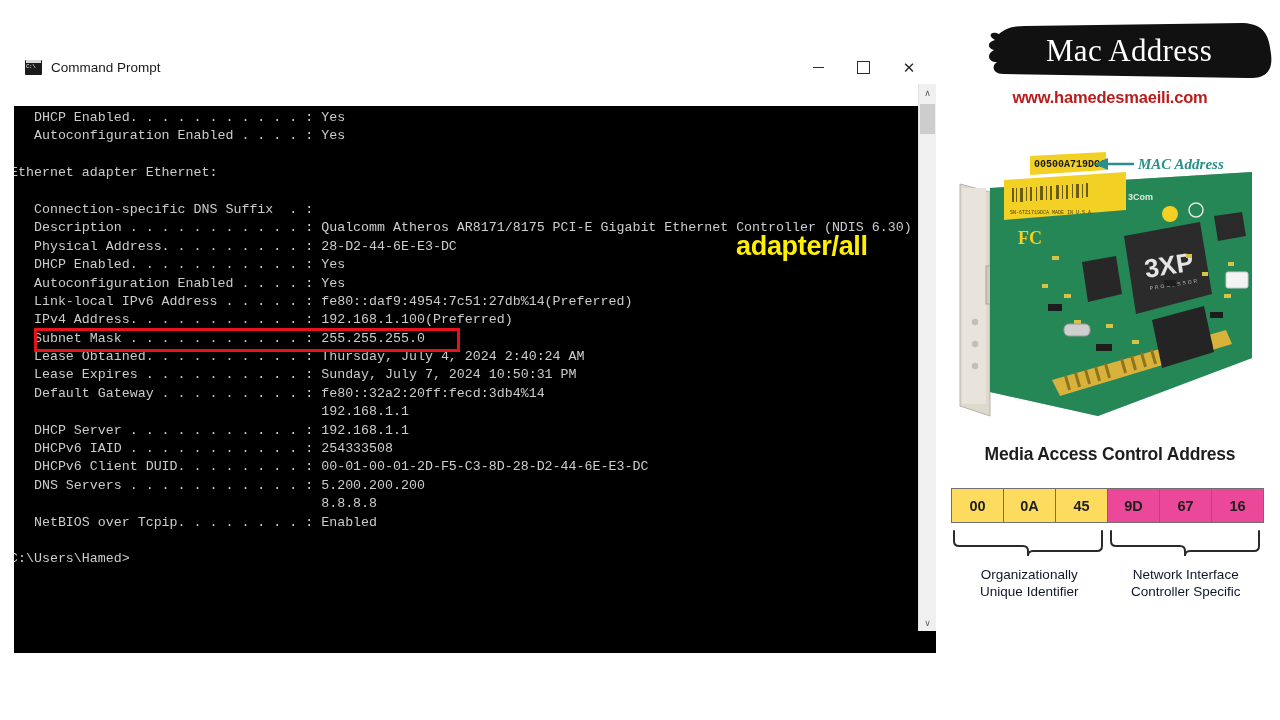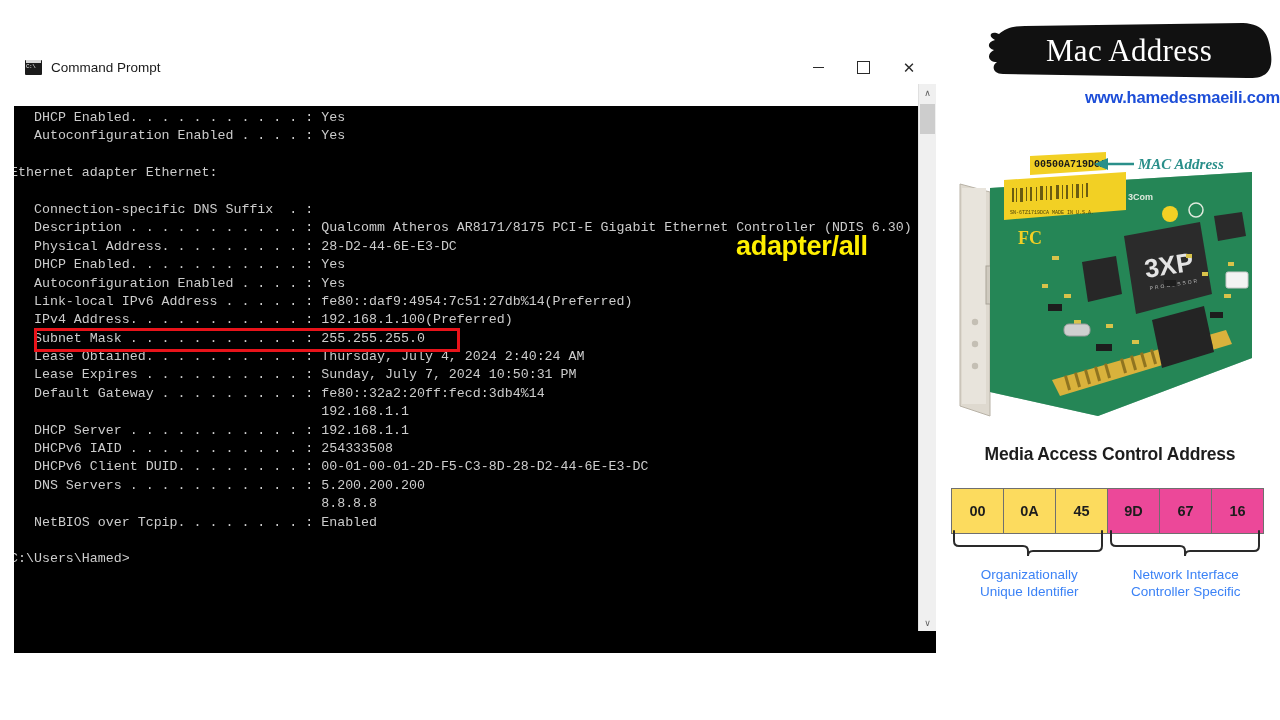--- a/index.html
+++ b/index.html
@@ -112,44 +112,44 @@
     position: absolute; left: 0; top: 0; width: 288px; height: 66px;
   }
   #brand-title {
     position: absolute; left: 0; top: 0; width: 288px; height: 66px;
     display: flex; align-items: center; justify-content: center;
     font-family: "Liberation Serif", serif;
     font-size: 31px; color: #ffffff; letter-spacing: 0.3px;
   }
   #brand-url {
     position: absolute; left: 0; top: 88px; width: 340px;
-    text-align: right;
-    font-family: "Liberation Sans", sans-serif;
-    font-size: 16.5px; font-weight: bold; color: #1d4ed8;
+    text-align: center;
+    font-family: "Liberation Sans", sans-serif;
+    font-size: 16.5px; font-weight: bold; color: #b91c1c;
     letter-spacing: -0.2px;
   }
 
   
   #nic-photo {
     position: absolute; left: 16px; top: 144px; width: 298px; height: 275px;
     background: #ffffff; overflow: hidden;
   }
 
   #mac-heading {
     position: absolute; left: 0; top: 444px; width: 340px;
     text-align: center;
     font-family: "Liberation Sans", sans-serif;
     font-size: 17.5px; font-weight: bold; color: #1d1d1d;
     letter-spacing: -0.2px;
   }
 
   
   #byte-table {
     position: absolute; left: 11px; top: 488px;
-    width: 313px; height: 46px;
+    width: 313px; height: 35px;
     display: flex;
     border: 1px solid #6f6f6f;
     box-sizing: border-box;
   }
   .byte-cell {
     flex: 1 1 0; display: flex; align-items: center; justify-content: center;
     font-family: "Liberation Sans", sans-serif;
     font-size: 14.5px; color: #1d1d1d; font-weight: 600;
     border-right: 1px solid #6f6f6f; box-sizing: border-box;
   }
@@ -159,21 +159,21 @@
 
   #braces { position: absolute; left: 11px; top: 528px; width: 313px; height: 33px; }
 
   #brace-labels {
     position: absolute; left: 11px; top: 566px; width: 313px;
     display: flex;
   }
   .brace-label {
     flex: 1 1 0; text-align: center;
     font-family: "Liberation Sans", sans-serif;
-    font-size: 13.5px; color: #3b82f6; line-height: 17px;
+    font-size: 13.5px; color: #0f172a; line-height: 17px;
   }
 </style>
 </head>
 <body>
 
 <div id="root">
 
   <div id="cmd-window">
 
     <div id="cmd-titlebar">

